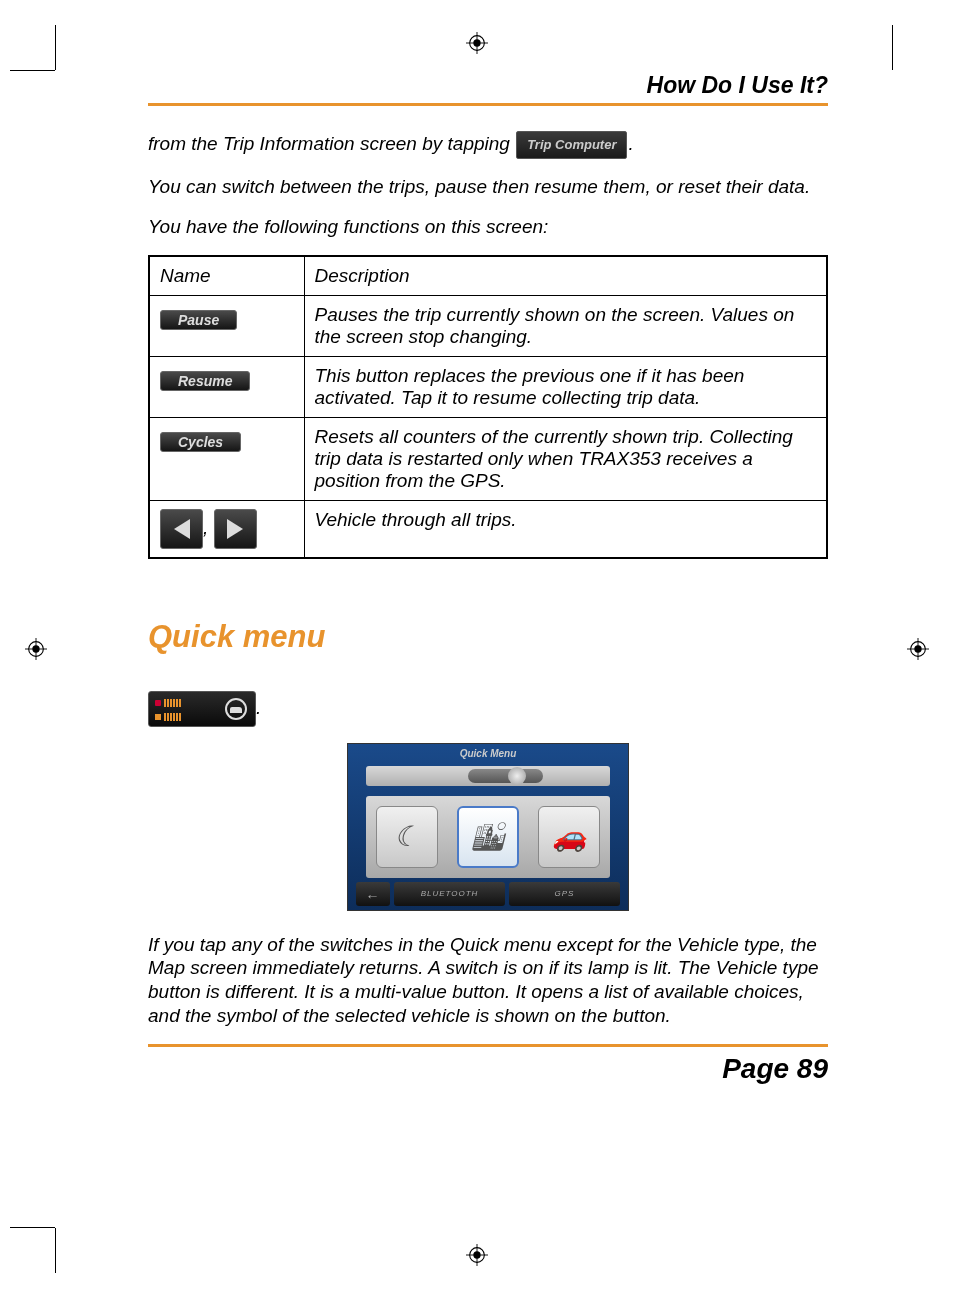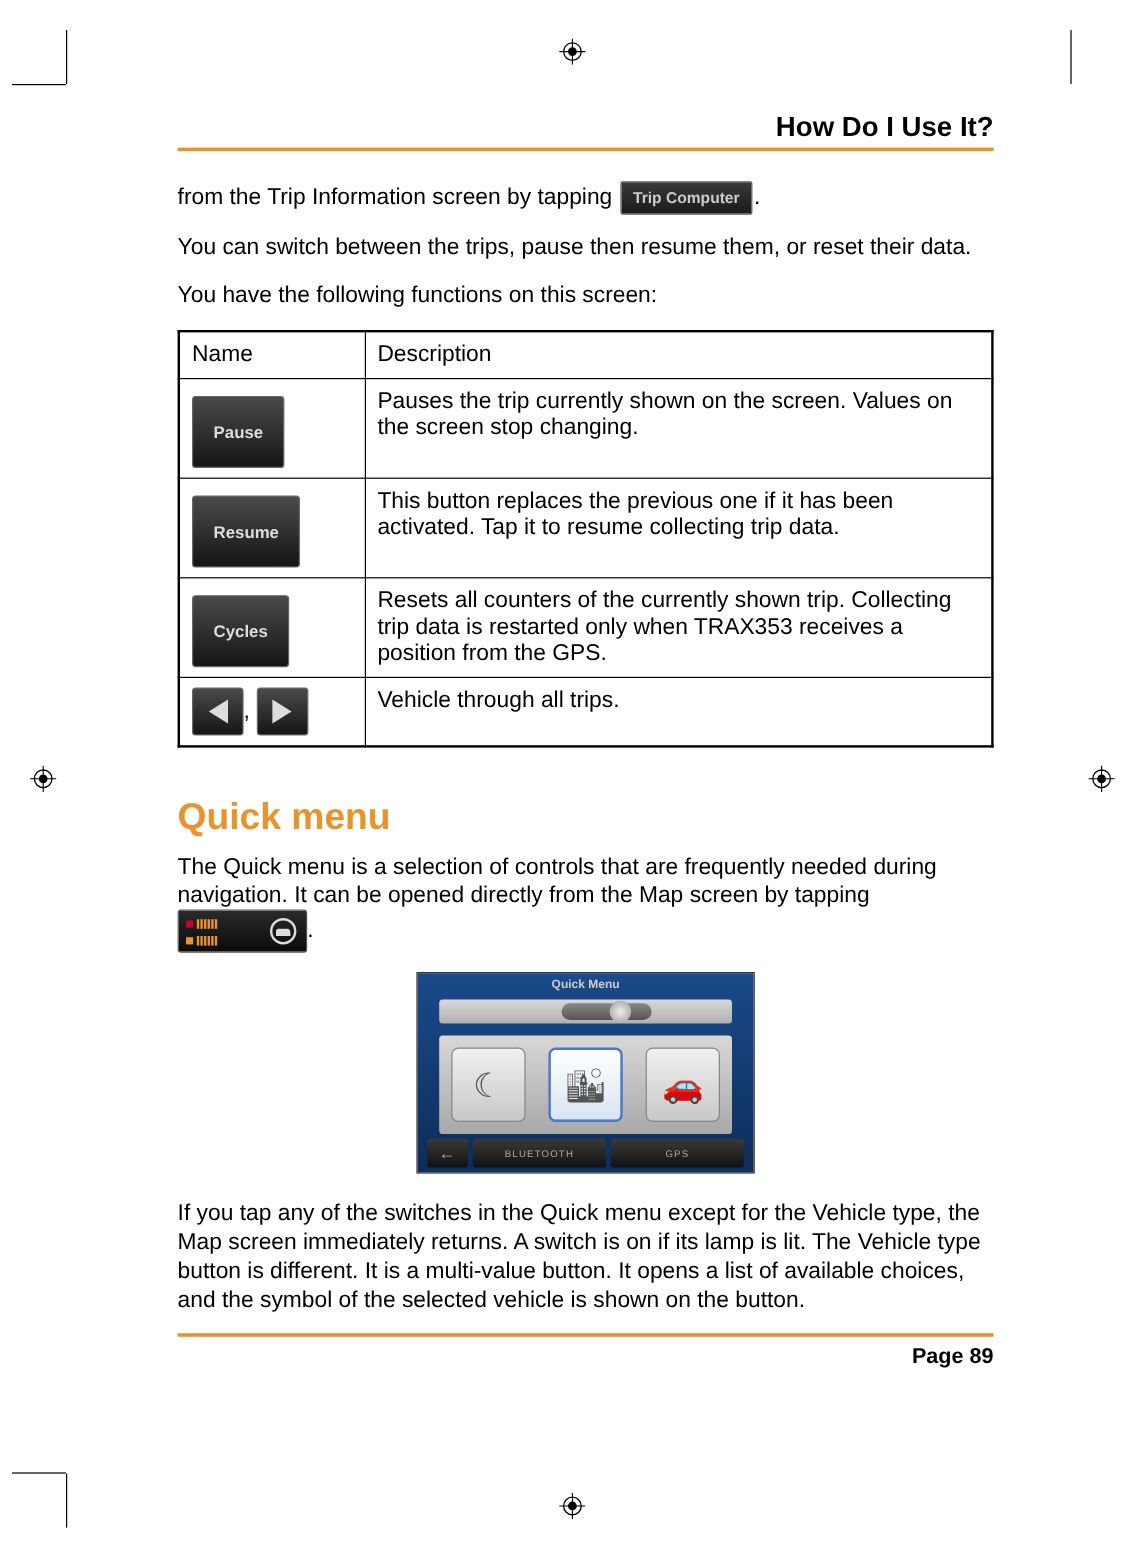--- a/index.html
+++ b/index.html
@@ -19,23 +19,24 @@
     .crop-bottom-left-h { bottom: 70px; left: 10px; width: 45px; height: 1px; }
     
     .reg-mark { position: absolute; width: 22px; height: 22px; }
     .reg-mark svg { width: 100%; height: 100%; }
     .reg-top { top: 32px; left: 466px; }
     .reg-bottom { bottom: 32px; left: 466px; }
     .reg-left { top: 638px; left: 25px; }
     .reg-right { top: 638px; right: 25px; }
     .content {
       position: absolute;
-      top: 92px;
+      top: 72px;
       left: 148px;
       width: 680px;
+      font-style: italic;
     }
     .page-header {
       text-align: right;
       font-family: "Arial Narrow", Arial, sans-serif;
       font-weight: bold;
       font-size: 23px;
       font-stretch: condensed;
       padding-bottom: 4px;
       border-bottom: 3px solid #e8932d;
       margin-bottom: 25px;
@@ -55,39 +56,39 @@
       padding: 5px 10px;
       border: 1px solid #555;
       border-radius: 2px;
       vertical-align: middle;
       margin: 0 1px;
     }
     table.func-table {
       width: 100%;
       border-collapse: collapse;
       border: 2px solid #000;
-      margin-bottom: 40px;
+      margin-bottom: 60px;
     }
     table.func-table td {
       border: 1px solid #000;
       padding: 8px 10px;
       font-size: 19px;
       vertical-align: top;
     }
     table.func-table td:first-child {
       width: 155px;
       text-align: left;
     }
     .cell-btn {
       display: inline-block;
       background: linear-gradient(#4a4a4a, #151515);
       color: #ddd;
       font-size: 14px;
       font-weight: bold;
-      padding: 21px 17px;
+      padding: 1px 17px;
       border: 1px solid #666;
       border-radius: 3px;
       margin-top: 6px;
     }
     .arrow-btn {
       display: inline-block;
       background: linear-gradient(#4a4a4a, #151515);
       border: 1px solid #666;
       border-radius: 3px;
       width: 43px;
@@ -195,21 +196,21 @@
       display:flex; align-items:center; justify-content:center;
       letter-spacing:1px;
     }
     .qms-bottom-btn.arrow { flex: 0 0 34px; font-size:14px; }
     .page-footer {
       border-top: 3px solid #e8932d;
       padding-top: 6px;
       text-align: right;
       font-family: "Arial Narrow", Arial, sans-serif;
       font-weight: bold;
-      font-size: 18px;
+      font-size: 28px;
       font-stretch: condensed;
       margin-top: 6px;
     }
   </style>
 </head>
 <body>
 
 <div class="crop-mark crop-top-left-v"></div>
 <div class="crop-mark crop-top-right-v"></div>
 <div class="crop-mark crop-top-left-h"></div>
@@ -284,21 +285,21 @@
         <span class="arrow-btn arrow-right"></span>
       </td>
       <td>Vehicle through all trips.</td>
     </tr>
   </tbody>
     </table>
 
   <h2 class="section-heading">Quick menu</h2>
 
   <p class="body-text">
-    <span>The Quick menu is a selection of controls that are frequently needed during navigation. It can be opened directly from the Map screen by tapping</span><br>
+    <br>
     <span class="quick-icon">
       <span class="row1">
           <span class="dot-r"></span>
           <span class="bars">
             <span></span>
             <span></span>
             <span></span>
             <span></span>
             <span></span>
             <span></span>

